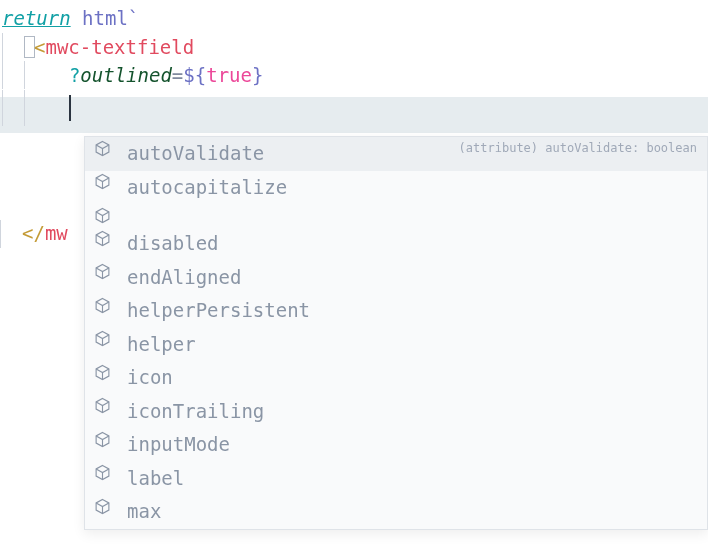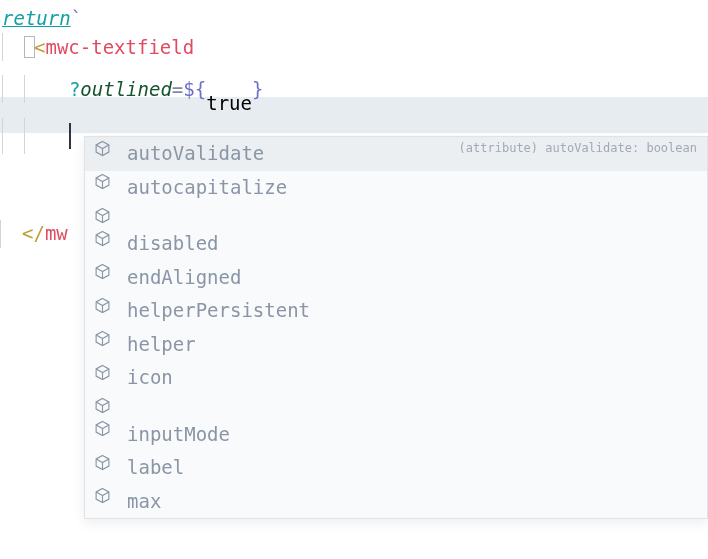--- a/index.html
+++ b/index.html
@@ -46,21 +46,21 @@
   .guide-wrap .guide { position: absolute; left: 0; top: 0; height: 100%; }
   .kw-return { color: #11a0a5; font-style: italic; text-decoration: underline; }
   .fn { color: #6c71c4; }
   .backtick { color: #6c71c4; }
   .bracket-yellow { color: #c49b36; }
   .tag-name { color: #e14a5f; text-align: center; }
   .attr-name { color: #14532d; font-style: italic; }
   .attr-q { color: #11a0a5; }
   .eq { color: #808a9e; }
   .dollar-brace { color: #6c71c4; }
-  .bool { color: #000000; margin-top: 28px; }
+  .bool { color: #ec4899; }
 
   .cursor {
     display: inline-block;
     width: 2px;
     height: 26px;
     background: #2b3440;
     vertical-align: middle;
     margin-left: 0px;
   }
 
@@ -129,21 +129,21 @@
   .bg-left .line { min-height: 32px; }
 </style>
 </head>
 <body>
 
 <div class="editor">
 
   <div class="active-line-bg"></div>
 
   <div class="line line-content">
-    <span class="kw-return">return</span><span class="backtick">`</span>
+    <span class="kw-return">return</span><span class="fn"> html</span><span class="backtick">`</span>
   </div>
 
   <div class="line line-content">
     <span class="guide-wrap"><span class="guide"></span></span><span class="sel-box"></span><span class="bracket-yellow">&lt;</span><span class="tag-name">mwc-textfield</span>
   </div>
 
   <div class="line line-content">
     <span class="guide-wrap"><span class="guide"></span></span><span class="guide-wrap"><span class="guide"></span></span><span>  </span><span class="attr-q">?</span><span class="attr-name">outlined</span><span class="eq">=</span><span class="dollar-brace">${</span><span class="bool">true</span><span class="dollar-brace">}</span>
   </div>
 
@@ -252,20 +252,21 @@
     <span class="label">icon</span>
   </div>
   <div class="popup-item">
     <span class="icon">
         <svg viewBox="0 0 24 24" width="17" height="17" fill="none" stroke="currentColor" stroke-width="1.6">
           <path d="M12 2 L21 7 L21 17 L12 22 L3 17 L3 7 Z"></path>
           <path d="M3 7 L12 12 L21 7"></path>
           <path d="M12 12 L12 22"></path>
         </svg>
       </span>
+    <span class="label">iconTrailing</span>
   </div>
   <div class="popup-item">
     <span class="icon">
         <svg viewBox="0 0 24 24" width="17" height="17" fill="none" stroke="currentColor" stroke-width="1.6">
           <path d="M12 2 L21 7 L21 17 L12 22 L3 17 L3 7 Z"></path>
           <path d="M3 7 L12 12 L21 7"></path>
           <path d="M12 12 L12 22"></path>
         </svg>
       </span>
     <span class="label">inputMode</span>

